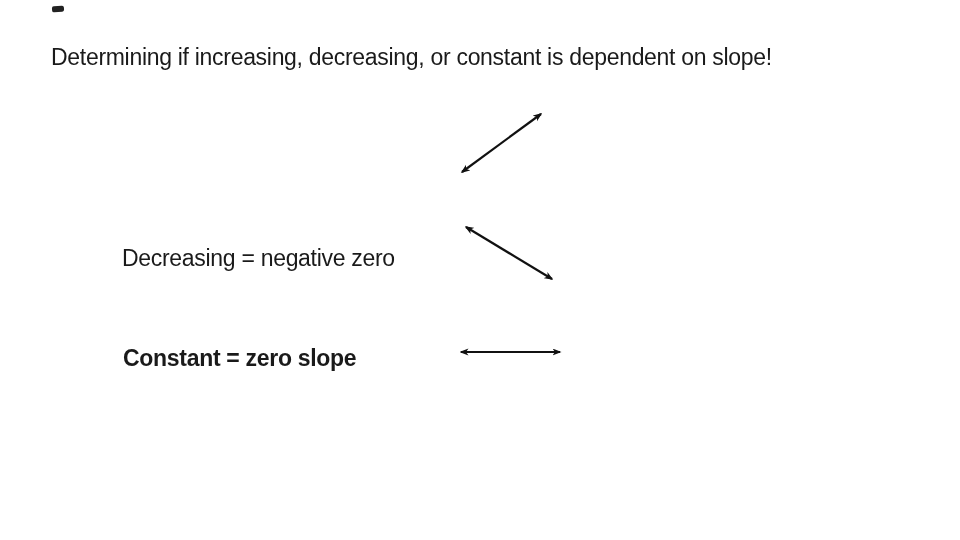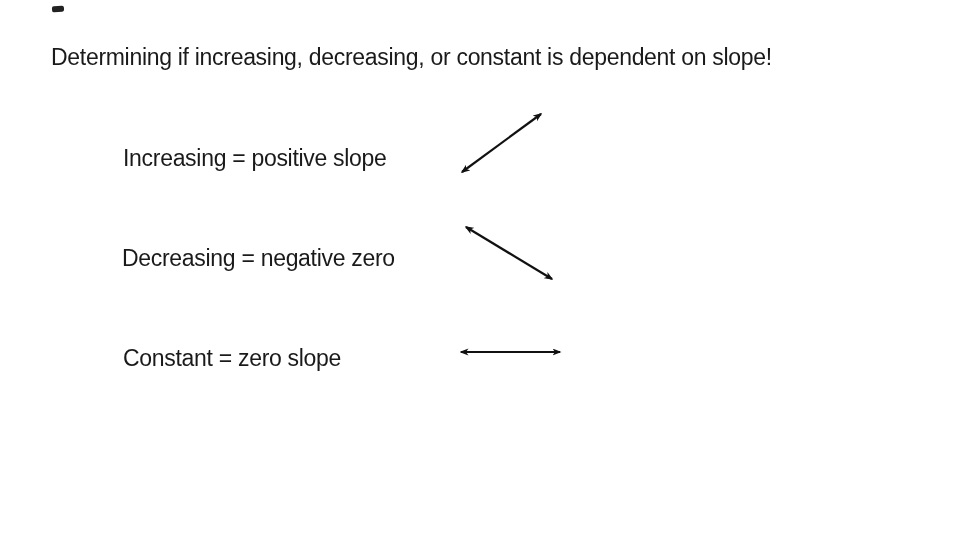--- a/index.html
+++ b/index.html
@@ -30,21 +30,21 @@
     position: absolute;
     left: 99px;
     font-size: 23px;
     line-height: 30px;
     letter-spacing: -0.3px;
     color: #1a1a1a;
     white-space: nowrap;
   }
   .slope-label.row-1 { top: 143px; }
   .slope-label.row-2 { top: 243px; left: 98px; }
-  .slope-label.row-3 { top: 343px; }
+  .slope-label.row-3 { top: 343px; font-weight: bold; }
   .arrows-layer {
     position: absolute;
     left: 0;
     top: 0;
     width: 960px;
     height: 540px;
     pointer-events: none;
   }
   .stray-mark {
     position: absolute;
@@ -54,21 +54,20 @@
 </style>
 </head>
 <body>
 
 <div class="slide">
 
   <div class="stray-mark" style="left: 28px; top: 6px; width: 12px; height: 6px; background: rgb(34, 34, 34);"></div>
 
   <div class="slide-title">Determining if increasing, decreasing, or constant is dependent on slope!</div>
 
-  <div class="slope-label row-1">Increasing = positive slope</div>
 
   <div class="slope-label row-2">Decreasing = negative zero</div>
 
   <div class="slope-label row-3">Constant = zero slope</div>
 
   <svg class="arrows-layer" viewBox="0 0 960 540" xmlns="http://www.w3.org/2000/svg">
     <defs>
       <marker id="head" markerWidth="9" markerHeight="8" refX="7.5" refY="3.5" orient="auto-start-reverse" markerUnits="userSpaceOnUse">
         <path d="M0,0 L9,3.5 L0,7 L2.5,3.5 Z" fill="#111111"></path>
       </marker>

